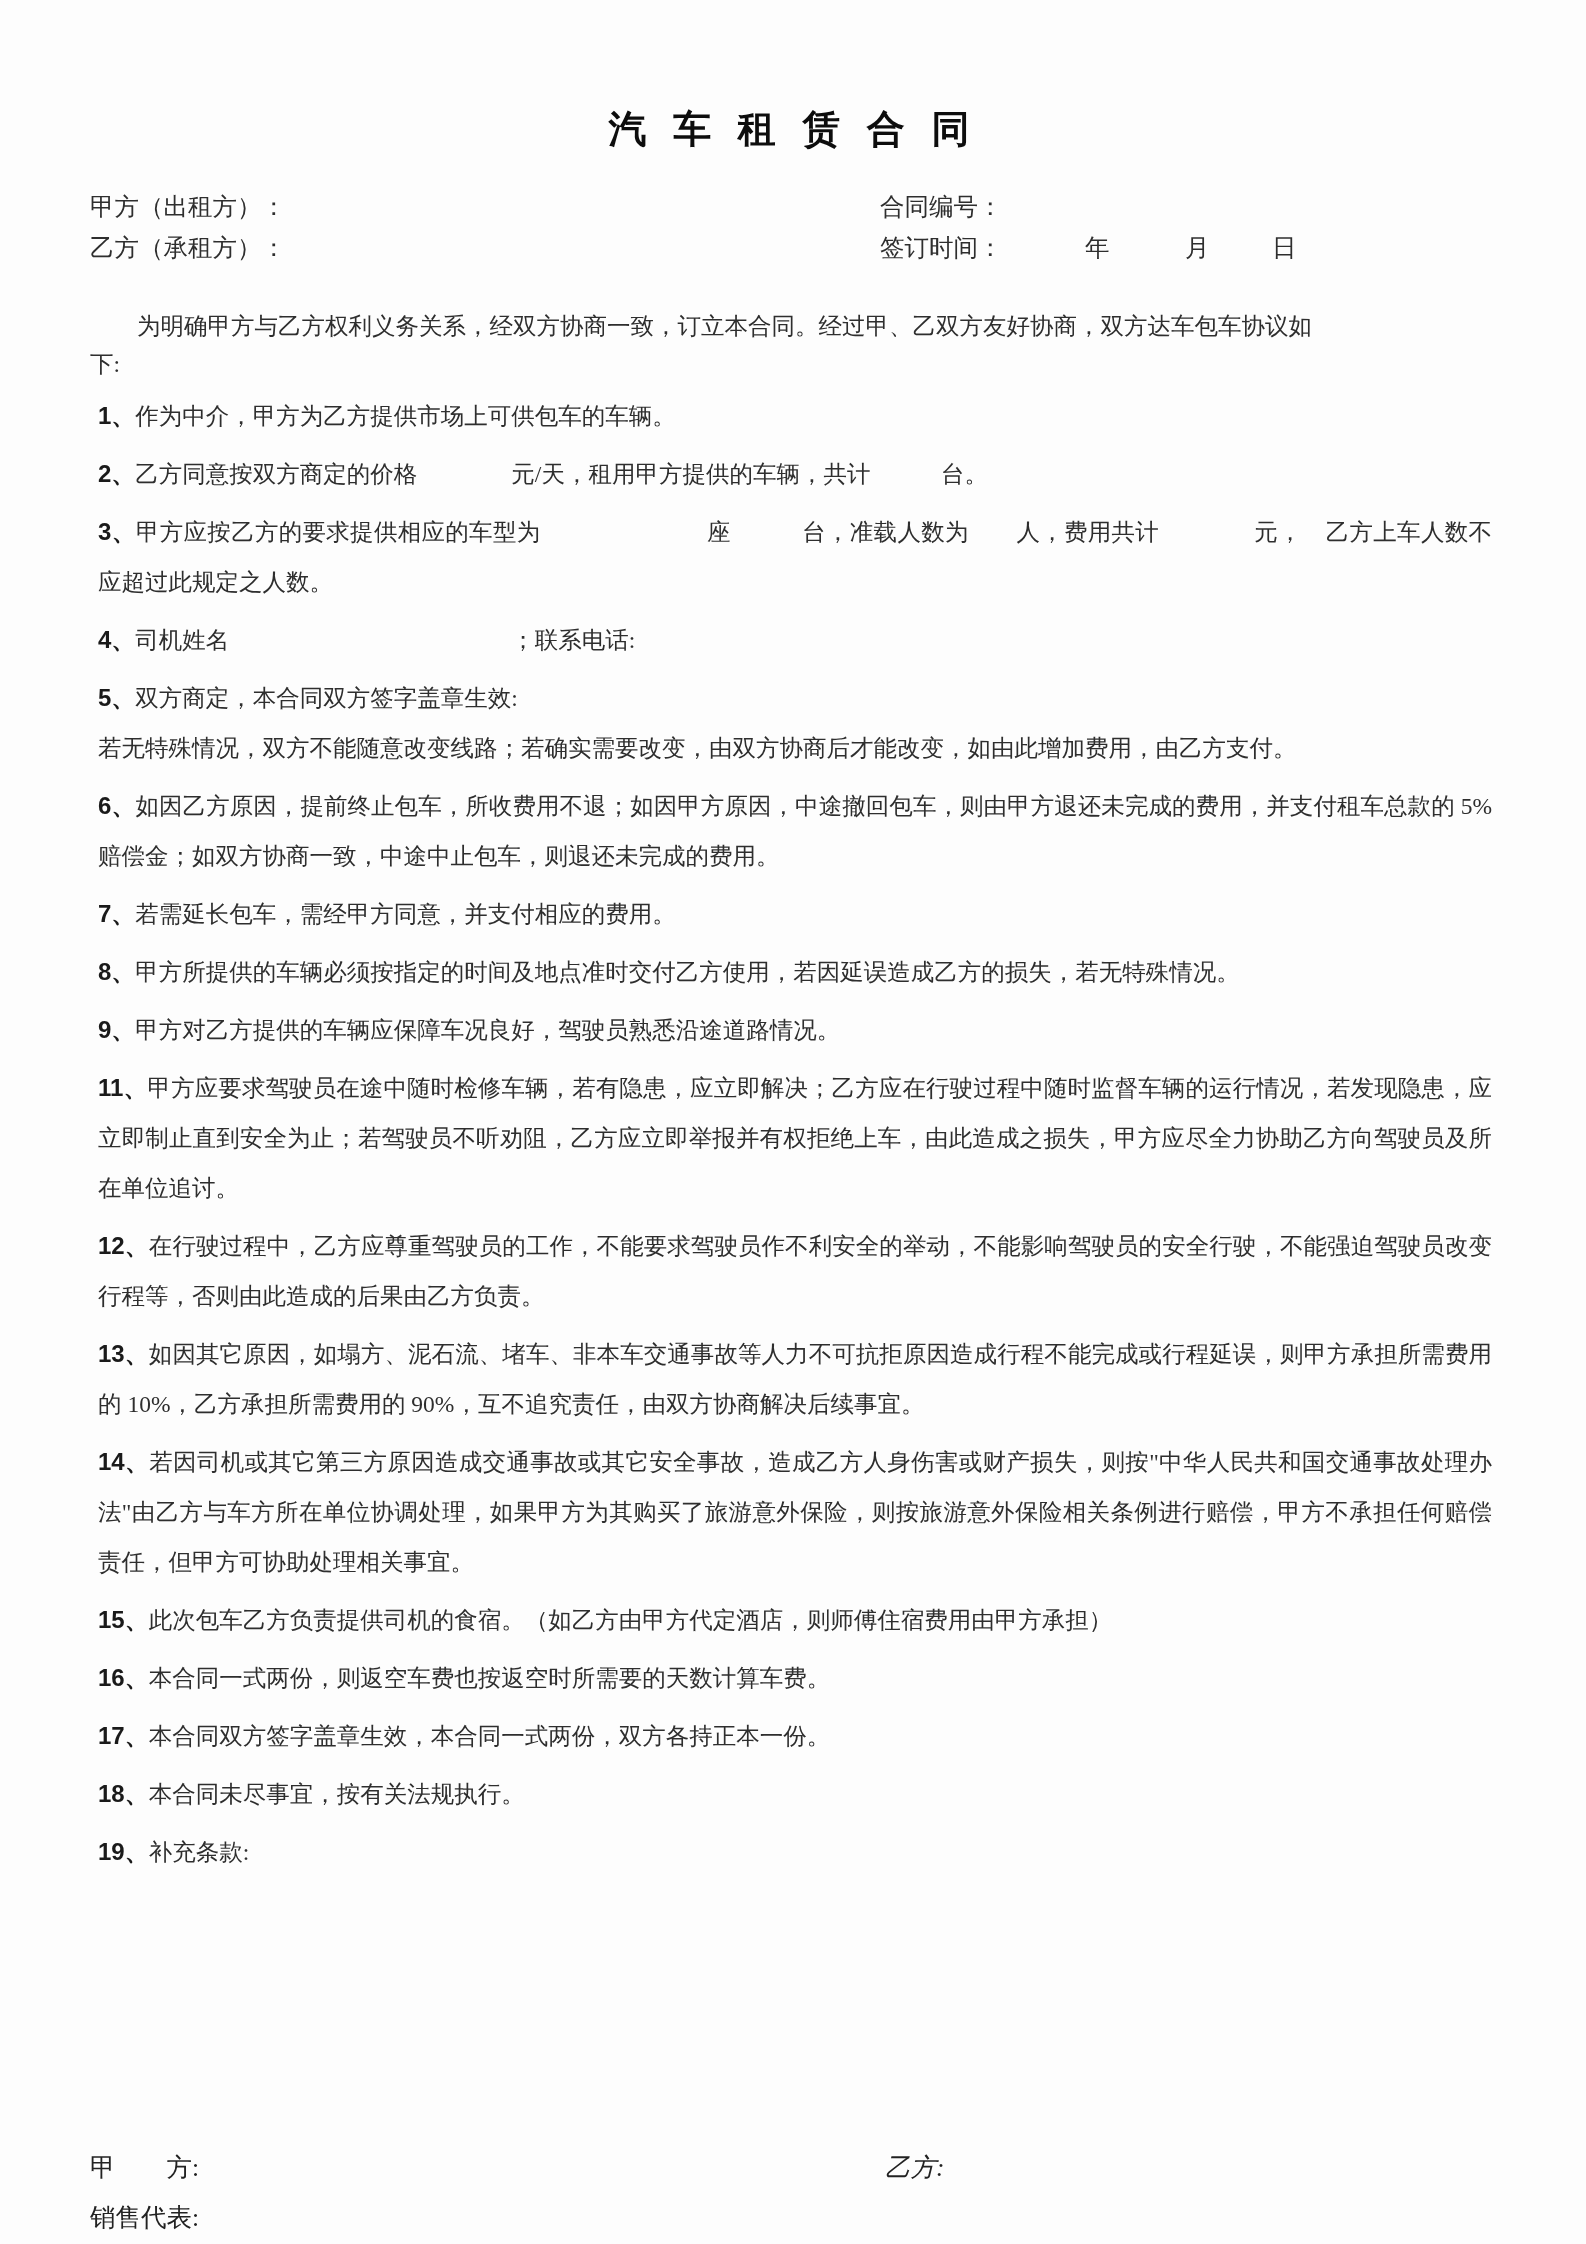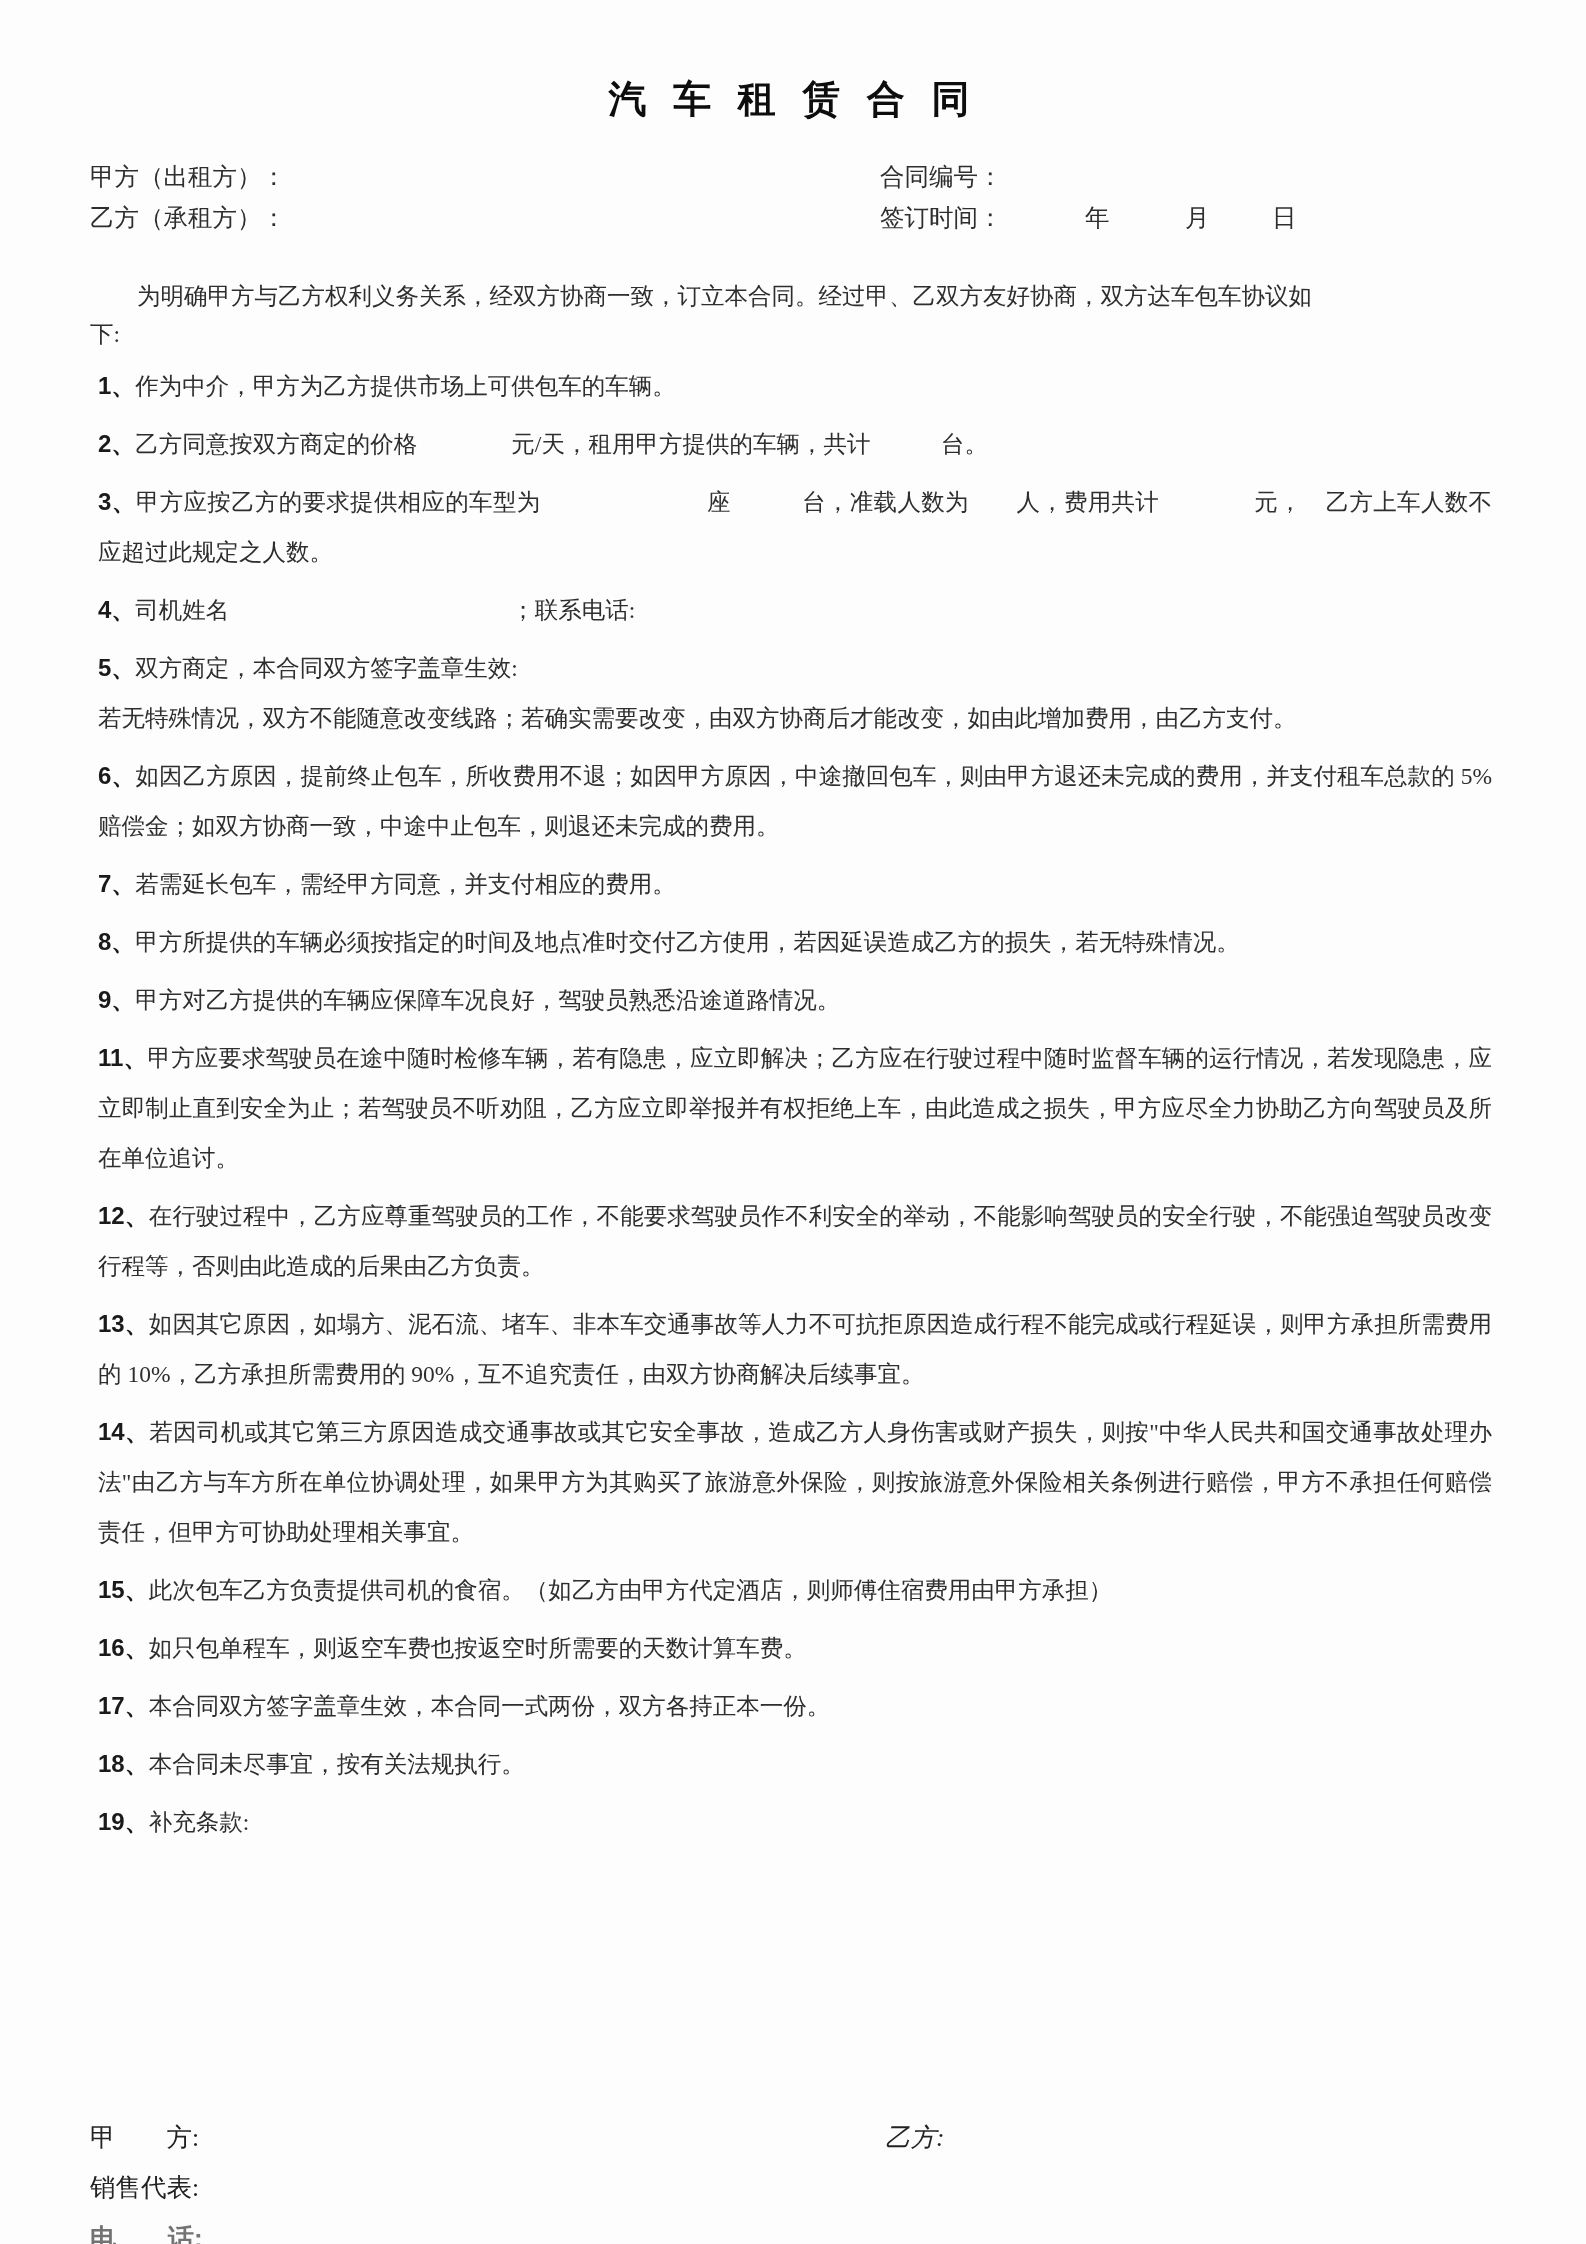--- a/index.html
+++ b/index.html
@@ -13,21 +13,21 @@
     color:#2e2e2e;
     overflow:hidden;
     box-sizing:border-box;
   }
   .content{
     padding:0 86px 0 90px;
     box-sizing:border-box;
   }
   .doc-title{
     margin:0;
-    padding-top:76px;
+    padding-top:106px;
     text-align:center;
     font-size:38px;
     line-height:46px;
     font-weight:bold;
     letter-spacing:8px;
     color:#0d0d0d;
     font-family:"Liberation Sans", sans-serif;
   }
   .header-block{
     margin-top:34px;
@@ -125,21 +125,21 @@
 若无特殊情况，双方不能随意改变线路；若确实需要改变，由双方协商后才能改变，如由此增加费用，由乙方支付。</span></p>
       <p class="clause"><span class="num">6、</span><span>如因乙方原因，提前终止包车，所收费用不退；如因甲方原因，中途撤回包车，则由甲方退还未完成的费用，并支付租车总款的 5%赔偿金；如双方协商一致，中途中止包车，则退还未完成的费用。</span></p>
       <p class="clause"><span class="num">7、</span><span>若需延长包车，需经甲方同意，并支付相应的费用。</span></p>
       <p class="clause"><span class="num">8、</span><span>甲方所提供的车辆必须按指定的时间及地点准时交付乙方使用，若因延误造成乙方的损失，若无特殊情况。</span></p>
       <p class="clause"><span class="num">9、</span><span>甲方对乙方提供的车辆应保障车况良好，驾驶员熟悉沿途道路情况。</span></p>
       <p class="clause"><span class="num">11、</span><span>甲方应要求驾驶员在途中随时检修车辆，若有隐患，应立即解决；乙方应在行驶过程中随时监督车辆的运行情况，若发现隐患，应立即制止直到安全为止；若驾驶员不听劝阻，乙方应立即举报并有权拒绝上车，由此造成之损失，甲方应尽全力协助乙方向驾驶员及所在单位追讨。</span></p>
       <p class="clause"><span class="num">12、</span><span>在行驶过程中，乙方应尊重驾驶员的工作，不能要求驾驶员作不利安全的举动，不能影响驾驶员的安全行驶，不能强迫驾驶员改变行程等，否则由此造成的后果由乙方负责。</span></p>
       <p class="clause"><span class="num">13、</span><span>如因其它原因，如塌方、泥石流、堵车、非本车交通事故等人力不可抗拒原因造成行程不能完成或行程延误，则甲方承担所需费用的 10%，乙方承担所需费用的 90%，互不追究责任，由双方协商解决后续事宜。</span></p>
       <p class="clause"><span class="num">14、</span><span>若因司机或其它第三方原因造成交通事故或其它安全事故，造成乙方人身伤害或财产损失，则按"中华人民共和国交通事故处理办法"由乙方与车方所在单位协调处理，如果甲方为其购买了旅游意外保险，则按旅游意外保险相关条例进行赔偿，甲方不承担任何赔偿责任，但甲方可协助处理相关事宜。</span></p>
       <p class="clause"><span class="num">15、</span><span>此次包车乙方负责提供司机的食宿。（如乙方由甲方代定酒店，则师傅住宿费用由甲方承担）</span></p>
-      <p class="clause"><span class="num">16、</span><span>如只包单程车，则返空车费也按返空时所需要的天数计算车费。</span></p>
+      <p class="clause"><span class="num">16、</span><span>本合同一式两份，则返空车费也按返空时所需要的天数计算车费。</span></p>
       <p class="clause"><span class="num">17、</span><span>本合同双方签字盖章生效，本合同一式两份，双方各持正本一份。</span></p>
       <p class="clause"><span class="num">18、</span><span>本合同未尽事宜，按有关法规执行。</span></p>
       <p class="clause"><span class="num">19、</span><span>补充条款:</span></p>
     </div>
 
     <div class="spacer"></div>
 
     <div class="footer-block">
       <div class="ftr-row">
         <span>甲　　方:</span>

